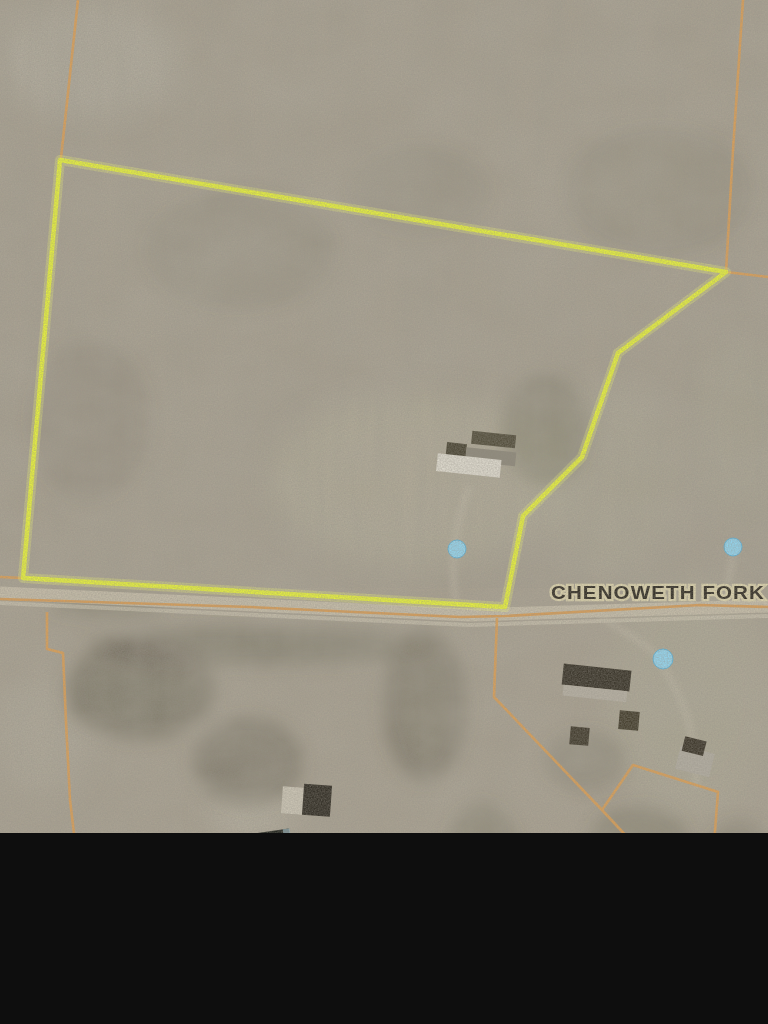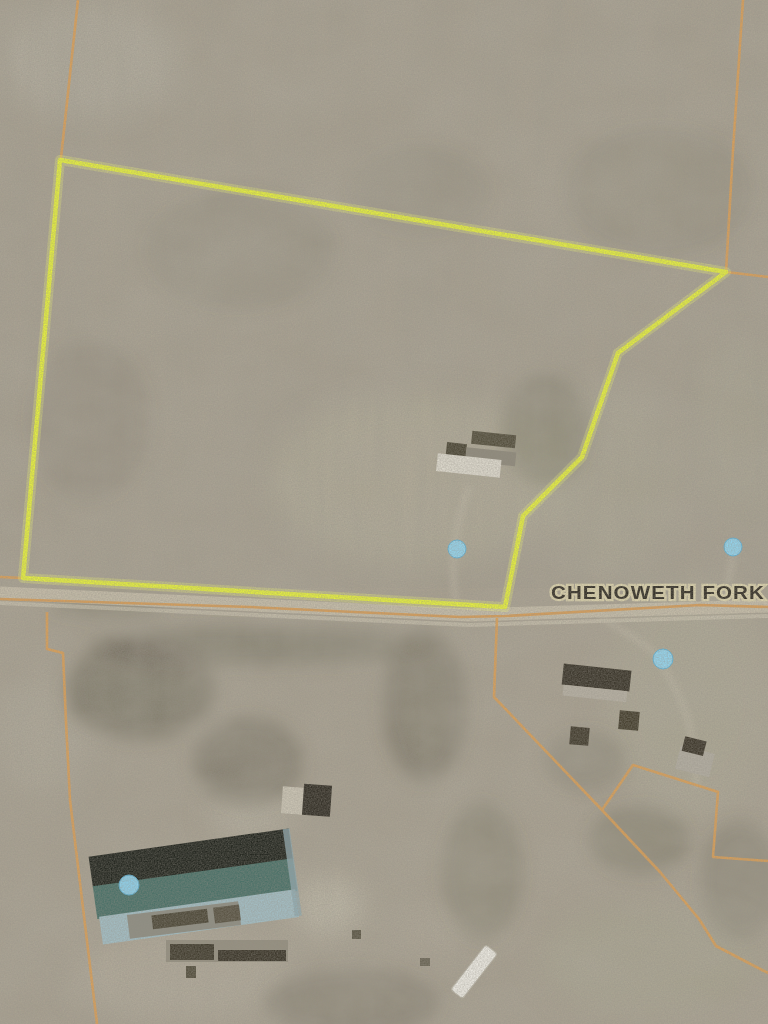--- a/index.html
+++ b/index.html
@@ -1,17 +1,17 @@
 <!DOCTYPE html>
 <html><head>
 <meta charset="utf-8">
 <style>
   html,body{margin:0;padding:0;background:#0e0e0e;}
   .stage{
-    width:768px;height:1024px;overflow:hidden;position:relative;
+    width:768px;height:833px;overflow:hidden;position:relative;
     font-family:"Liberation Sans",sans-serif;
   }
   svg{display:block;}
   text{font-family:"Liberation Sans",sans-serif;}
 </style>
 </head>
 <body>
 
 <div class="stage">
 <svg width="768" height="1024" viewBox="0 0 768 1024">

